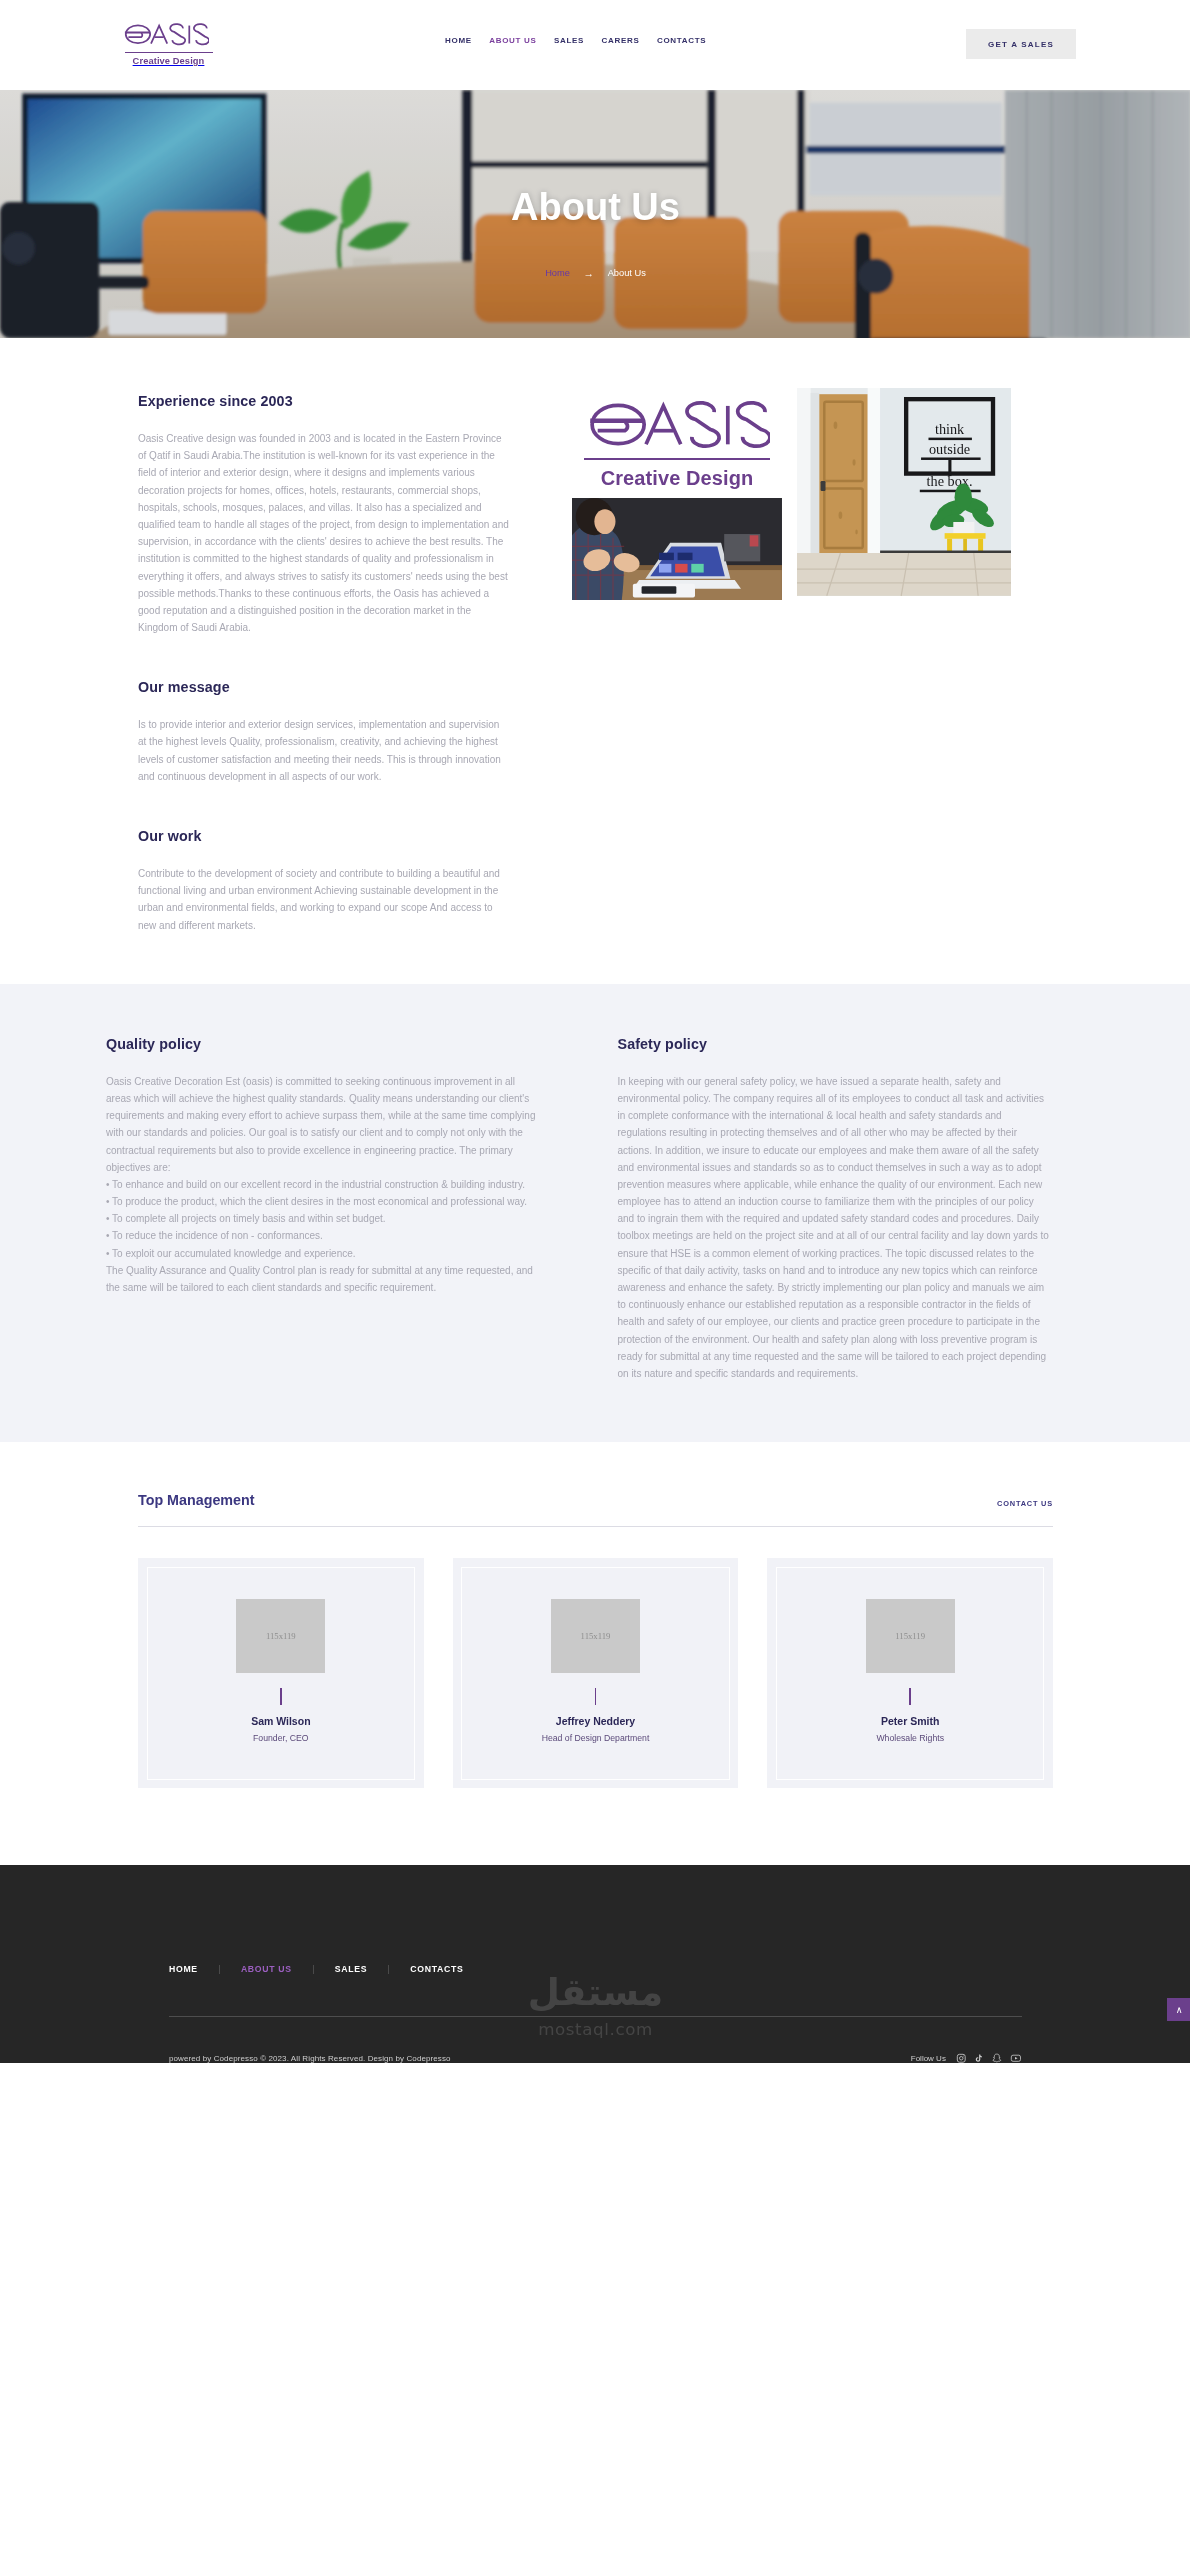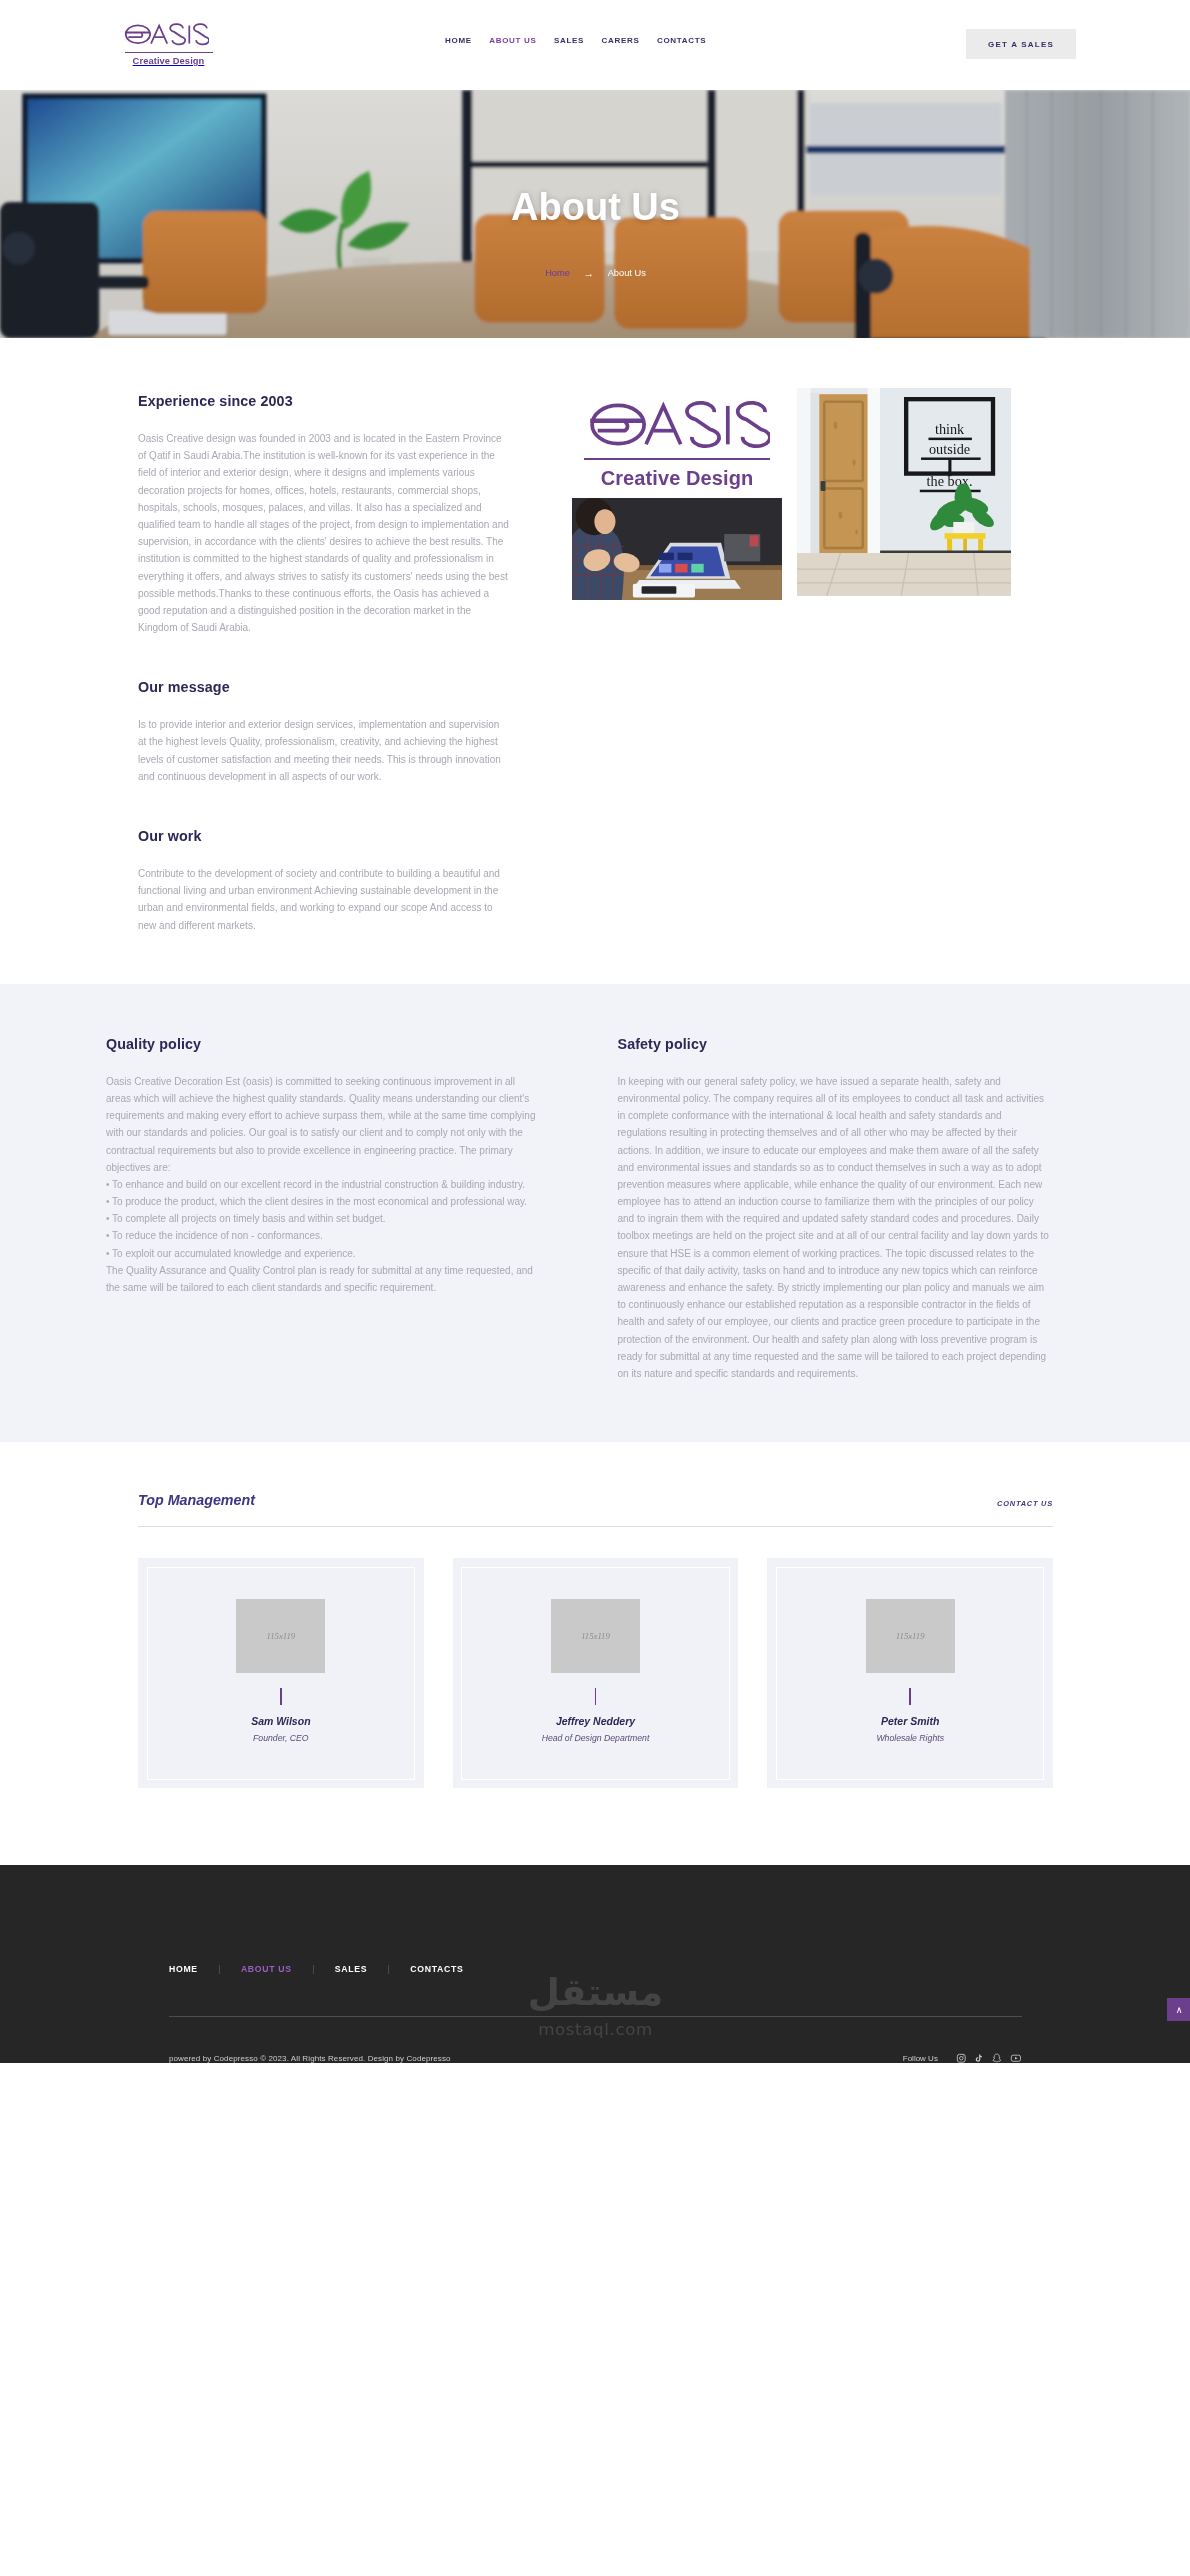--- a/index.html
+++ b/index.html
@@ -179,21 +179,20 @@
     padding-left:106px;
     padding-right:138px;
   }
   .policy-col{flex:1;}
   .policy-col h2.block-title{margin-bottom:21px;}
 
   
   .team-section{
     background:#ffffff;
     padding:50px 0 77px;
-    font-style:italic;
   }
   .team-head{
     display:flex;
     align-items:flex-end;
     justify-content:space-between;
     padding:0 138px;
     margin-bottom:17.4px;
   }
   .team-head h2{
     font-size:14.3px;font-weight:700;color:#3b3780;
@@ -273,21 +272,21 @@
     align-items:center;
     justify-content:space-between;
     padding:36px 169px 0;
   }
   .copyright{
     font-size:8px;color:#cfcfcf;letter-spacing:0.1px;
   }
   .follow{
     display:flex;align-items:center;gap:8px;
   }
-  .follow-label{font-size:8px;color:#cfcfcf;margin-right:10px;}
+  .follow-label{font-size:8px;color:#cfcfcf;margin-right:2px;}
   .follow svg{display:block;}
   .watermark{
     position:absolute;
     left:50%;top:73px;
     transform:translateX(-50%);
     opacity:.30;
     pointer-events:none;
     text-align:center;
     color:#8b8b8b;
     margin-top:36px;

